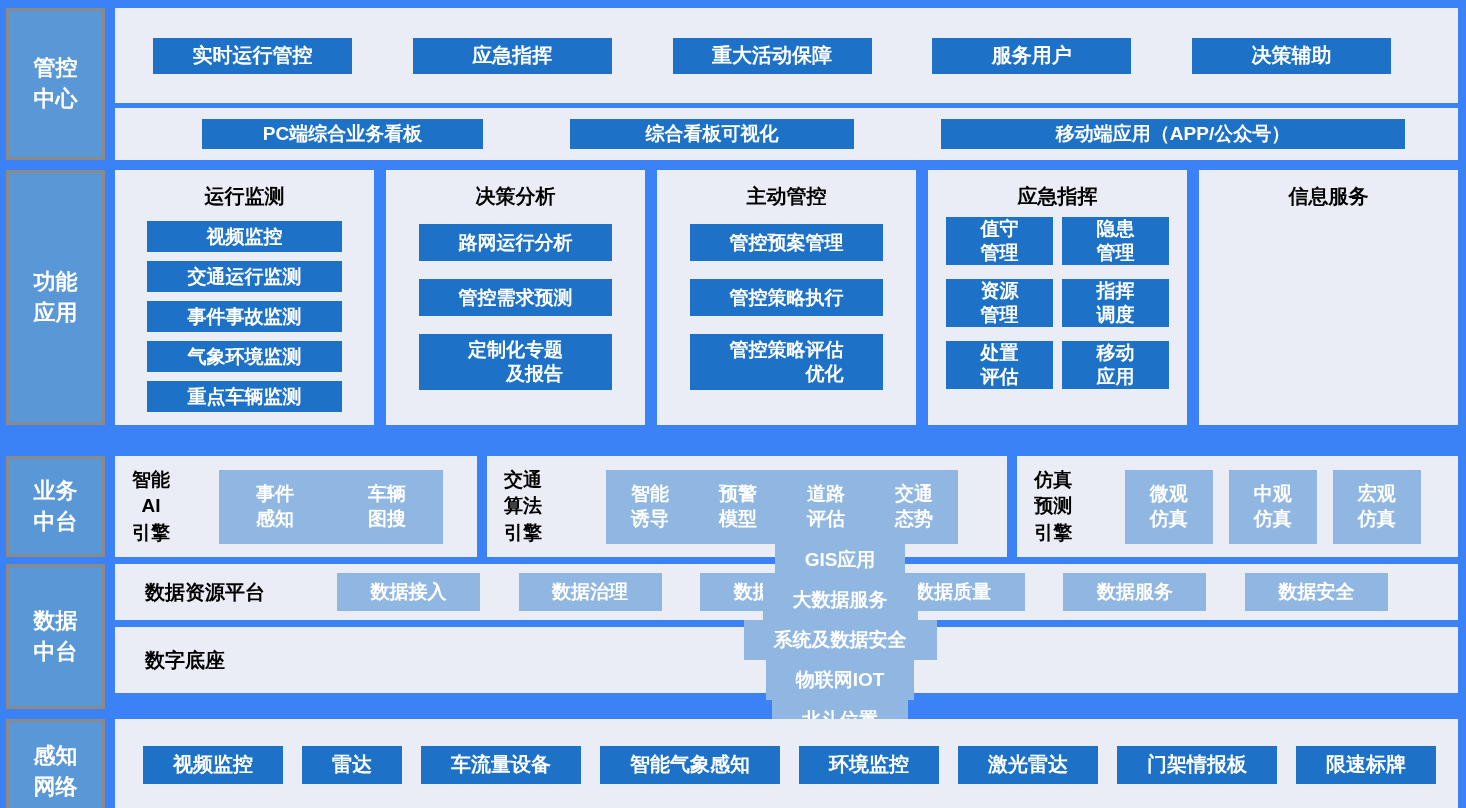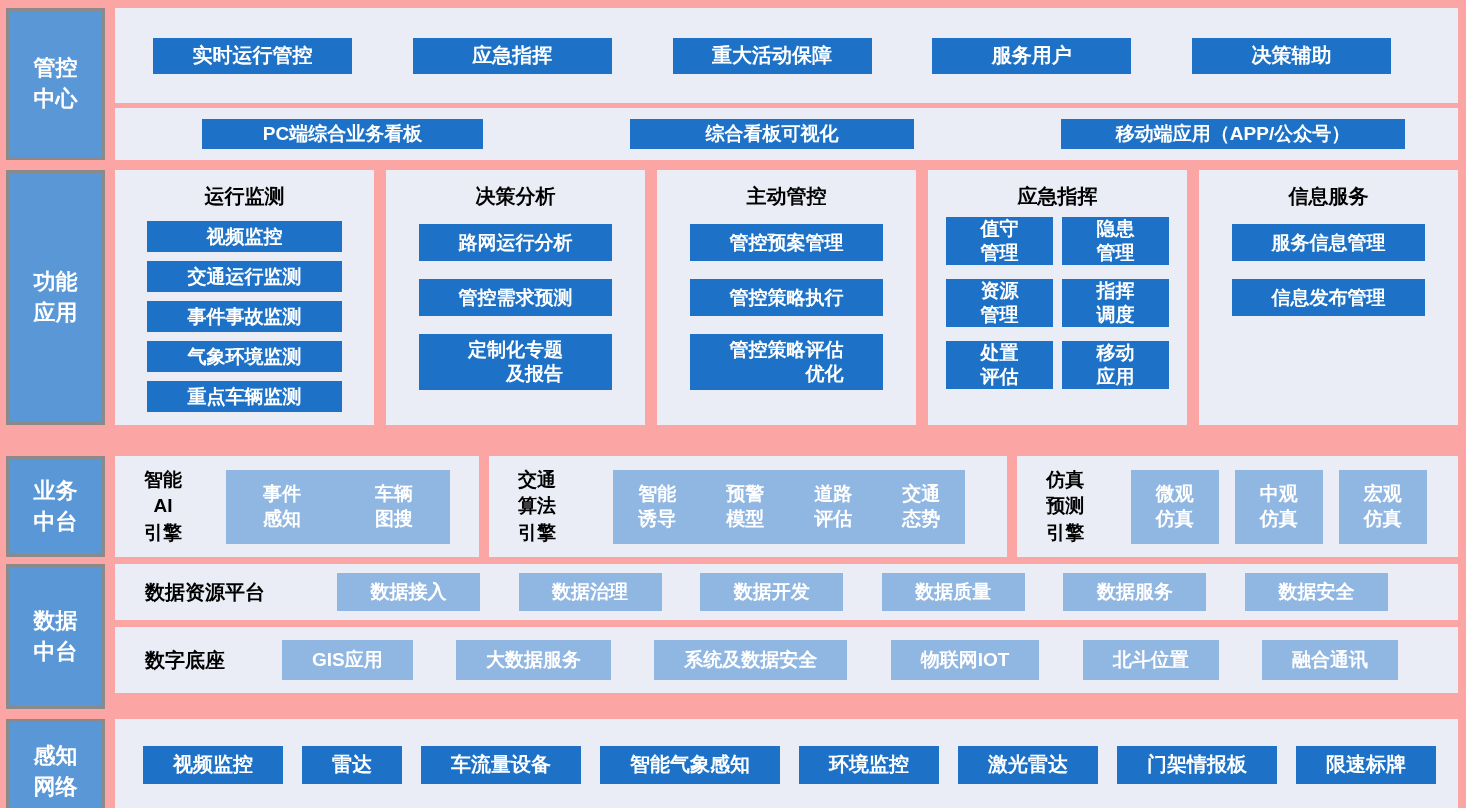--- a/index.html
+++ b/index.html
@@ -3,21 +3,21 @@
 <meta charset="utf-8">
 <style>
   * { margin:0; padding:0; box-sizing:border-box; }
   html,body { background:#000; }
   body {
     width:1466px; height:808px; overflow:hidden;
     font-family:"Liberation Sans","DejaVu Sans",sans-serif;
     font-weight:bold;
   }
   .canvas {
-    width:1466px; height:808px; background:#fca5a5;
+    width:1466px; height:808px; background:#3b82f6;
     padding:8px 8px 8px 6px;
     display:flex; flex-direction:column;
   }
   .row { display:flex; flex-shrink:0; }
   .row-label {
     width:99px; flex-shrink:0;
     background:#5997D6; border:3px solid #8A8A8A;
     color:#fff; font-size:22px; line-height:1.4;
     display:flex; align-items:center; justify-content:center;
     text-align:center; white-space:pre-line;
@@ -39,21 +39,21 @@
 
   
   .r1 { height:152px; }
   .r1 .sub1 { height:95px; display:flex; align-items:center; justify-content:space-between; padding:0 67px 0 38px; }
   .r1 .sub1 .btn { width:199px; height:36px; font-size:20px; }
   .r1 .gap { height:5px; }
   .r1 .sub2 { height:52px; display:flex; align-items:center; justify-content:space-between; padding:0 53px 0 87px; }
   .r1 .sub2 .btn { height:30px; font-size:19px; }
   .r1 .sub2 .b1 { width:281px; }
   .r1 .sub2 .b2 { width:284px; }
-  .r1 .sub2 .b3 { width:344px; }
+  .r1 .sub2 .b3 { width:464px; }
 
   .vgap10 { height:10px; flex-shrink:0; }
   .vgap7  { height:7px;  flex-shrink:0; }
 
   
   .r2 { height:255px; }
   .r2 .row-content { flex-direction:row; gap:12px; }
   .r2 .col { flex:1; padding-top:13px; display:flex; flex-direction:column; align-items:center; }
   .col-title { color:#000; font-size:20px; text-align:center; height:26px; }
   .r2 .items { display:flex; flex-direction:column; align-items:center; }
@@ -61,41 +61,41 @@
   .r2 .items-sm .btn { width:195px; height:31px; font-size:19px; }
   .r2 .items-md { margin-top:15px; gap:18px; }
   .r2 .items-md .btn { width:193px; height:37px; font-size:19px; }
   .r2 .items-md .btn.tall { height:56px; }
   .r2 .grid2 { margin-top:8px; display:grid; grid-template-columns:107px 107px; gap:14px 9px; }
   .r2 .grid2 .btn { height:48px; font-size:19px; }
 
   
   .r3 { height:101px;margin-top:24px; }
   .r3 .row-content { flex-direction:row; gap:10px; }
-  .r3 .grp { display:flex; align-items:center; padding-left:14px; }
+  .r3 .grp { display:flex; align-items:center; padding-left:2px; }
   .g-a { flex:361 0 0; } .g-b { flex:520 0 0; } .g-c { flex:440 0 0; }
   .group-title { color:#000; font-size:19px; line-height:1.4; white-space:pre-line; text-align:center; width:68px; flex-shrink:0; }
   .r3 .gitems { flex:1; display:flex; align-items:center; justify-content:center; gap:0; }
   .g-a .lbox { width:112px; height:74px; }
   .g-b .lbox, .g-c .lbox { width:88px; height:74px; }
   .g-c .gitems { gap:16px; }
 
   
   .r4 { height:145px; }
   .r4 .subp { display:flex; align-items:center; }
   .r4 .sub1 { height:56px; }
   .r4 .gap { height:7px; }
   .r4 .sub2 { height:66px; }
   .dp-title { color:#000; font-size:20px; padding-left:30px; flex-shrink:0; }
   .r4 .sub1 .dp-title { width:222px; }
   .r4 .sub2 .dp-title { width:167px; }
   .r4 .boxes { flex:1; display:flex; align-items:center; justify-content:space-between; }
   .r4 .sub1 .boxes { padding-right:70px; }
   .r4 .sub1 .lbox { width:143px; height:38px; }
-  .r4 .sub2 .boxes { padding-right:60px; }
+  .r4 .sub2 .boxes { padding-right:60px;flex-direction:column; }
   .r4 .sub2 .lbox { height:40px; padding:0 30px; }
 
   
   .r5 { height:105px; }
   .r5 .panel { flex:1; display:flex; align-items:center; justify-content:space-between; padding:0 22px 14px 28px; }
   .r5 .btn { height:38px; font-size:20px; padding:0 30px; }
 </style>
 </head>
 <body>
 
@@ -167,24 +167,20 @@
           <div class="btn">指挥
 调度</div>
           <div class="btn">处置
 评估</div>
           <div class="btn">移动
 应用</div>
         </div>
       </div>
       <div class="panel col">
         <div class="col-title">信息服务</div>
-        <div class="items items-md">
-          <div class="btn">服务信息管理</div>
-          <div class="btn">信息发布管理</div>
-        </div>
       </div>
     </div>
   </div>
 
   <div class="vgap7"></div>
 
   <div class="row r3">
     <div class="row-label">业务
 中台</div>
     <div class="row-content">

